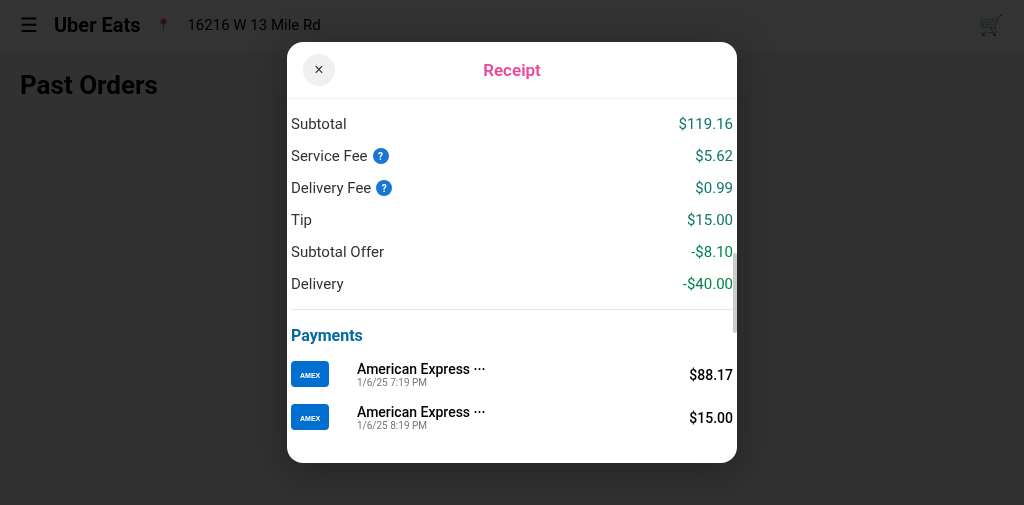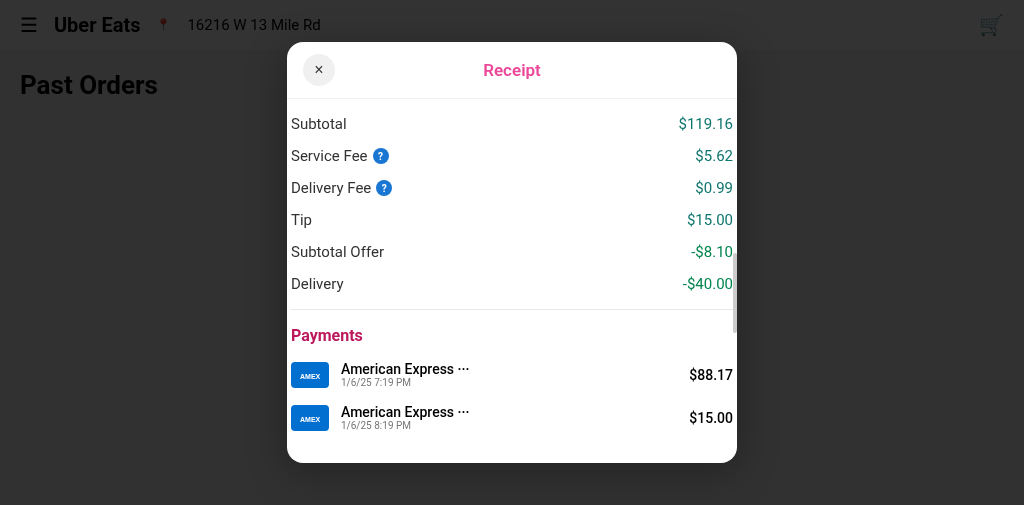--- a/index.html
+++ b/index.html
@@ -149,35 +149,35 @@
       cursor: pointer;
     }
 
     .payments-section {
       padding: 16px 0;
     }
 
     .payments-title {
       font-size: 16px;
       font-weight: 700;
-      color: #be185d;
+      color: #0369a1;
       margin-bottom: 16px;
     }
 
     .payment-row {
       display: flex;
       align-items: center;
       justify-content: space-between;
       margin-bottom: 16px;
     }
 
     .payment-left {
       display: flex;
-      align-items: flex-end;
-      gap: 12px;
+      align-items: flex-start;
+      gap: 28px;
     }
 
     .payment-icon {
       width: 38px;
       height: 26px;
       border-radius: 4px;
       display: flex;
       align-items: center;
       justify-content: center;
     }

